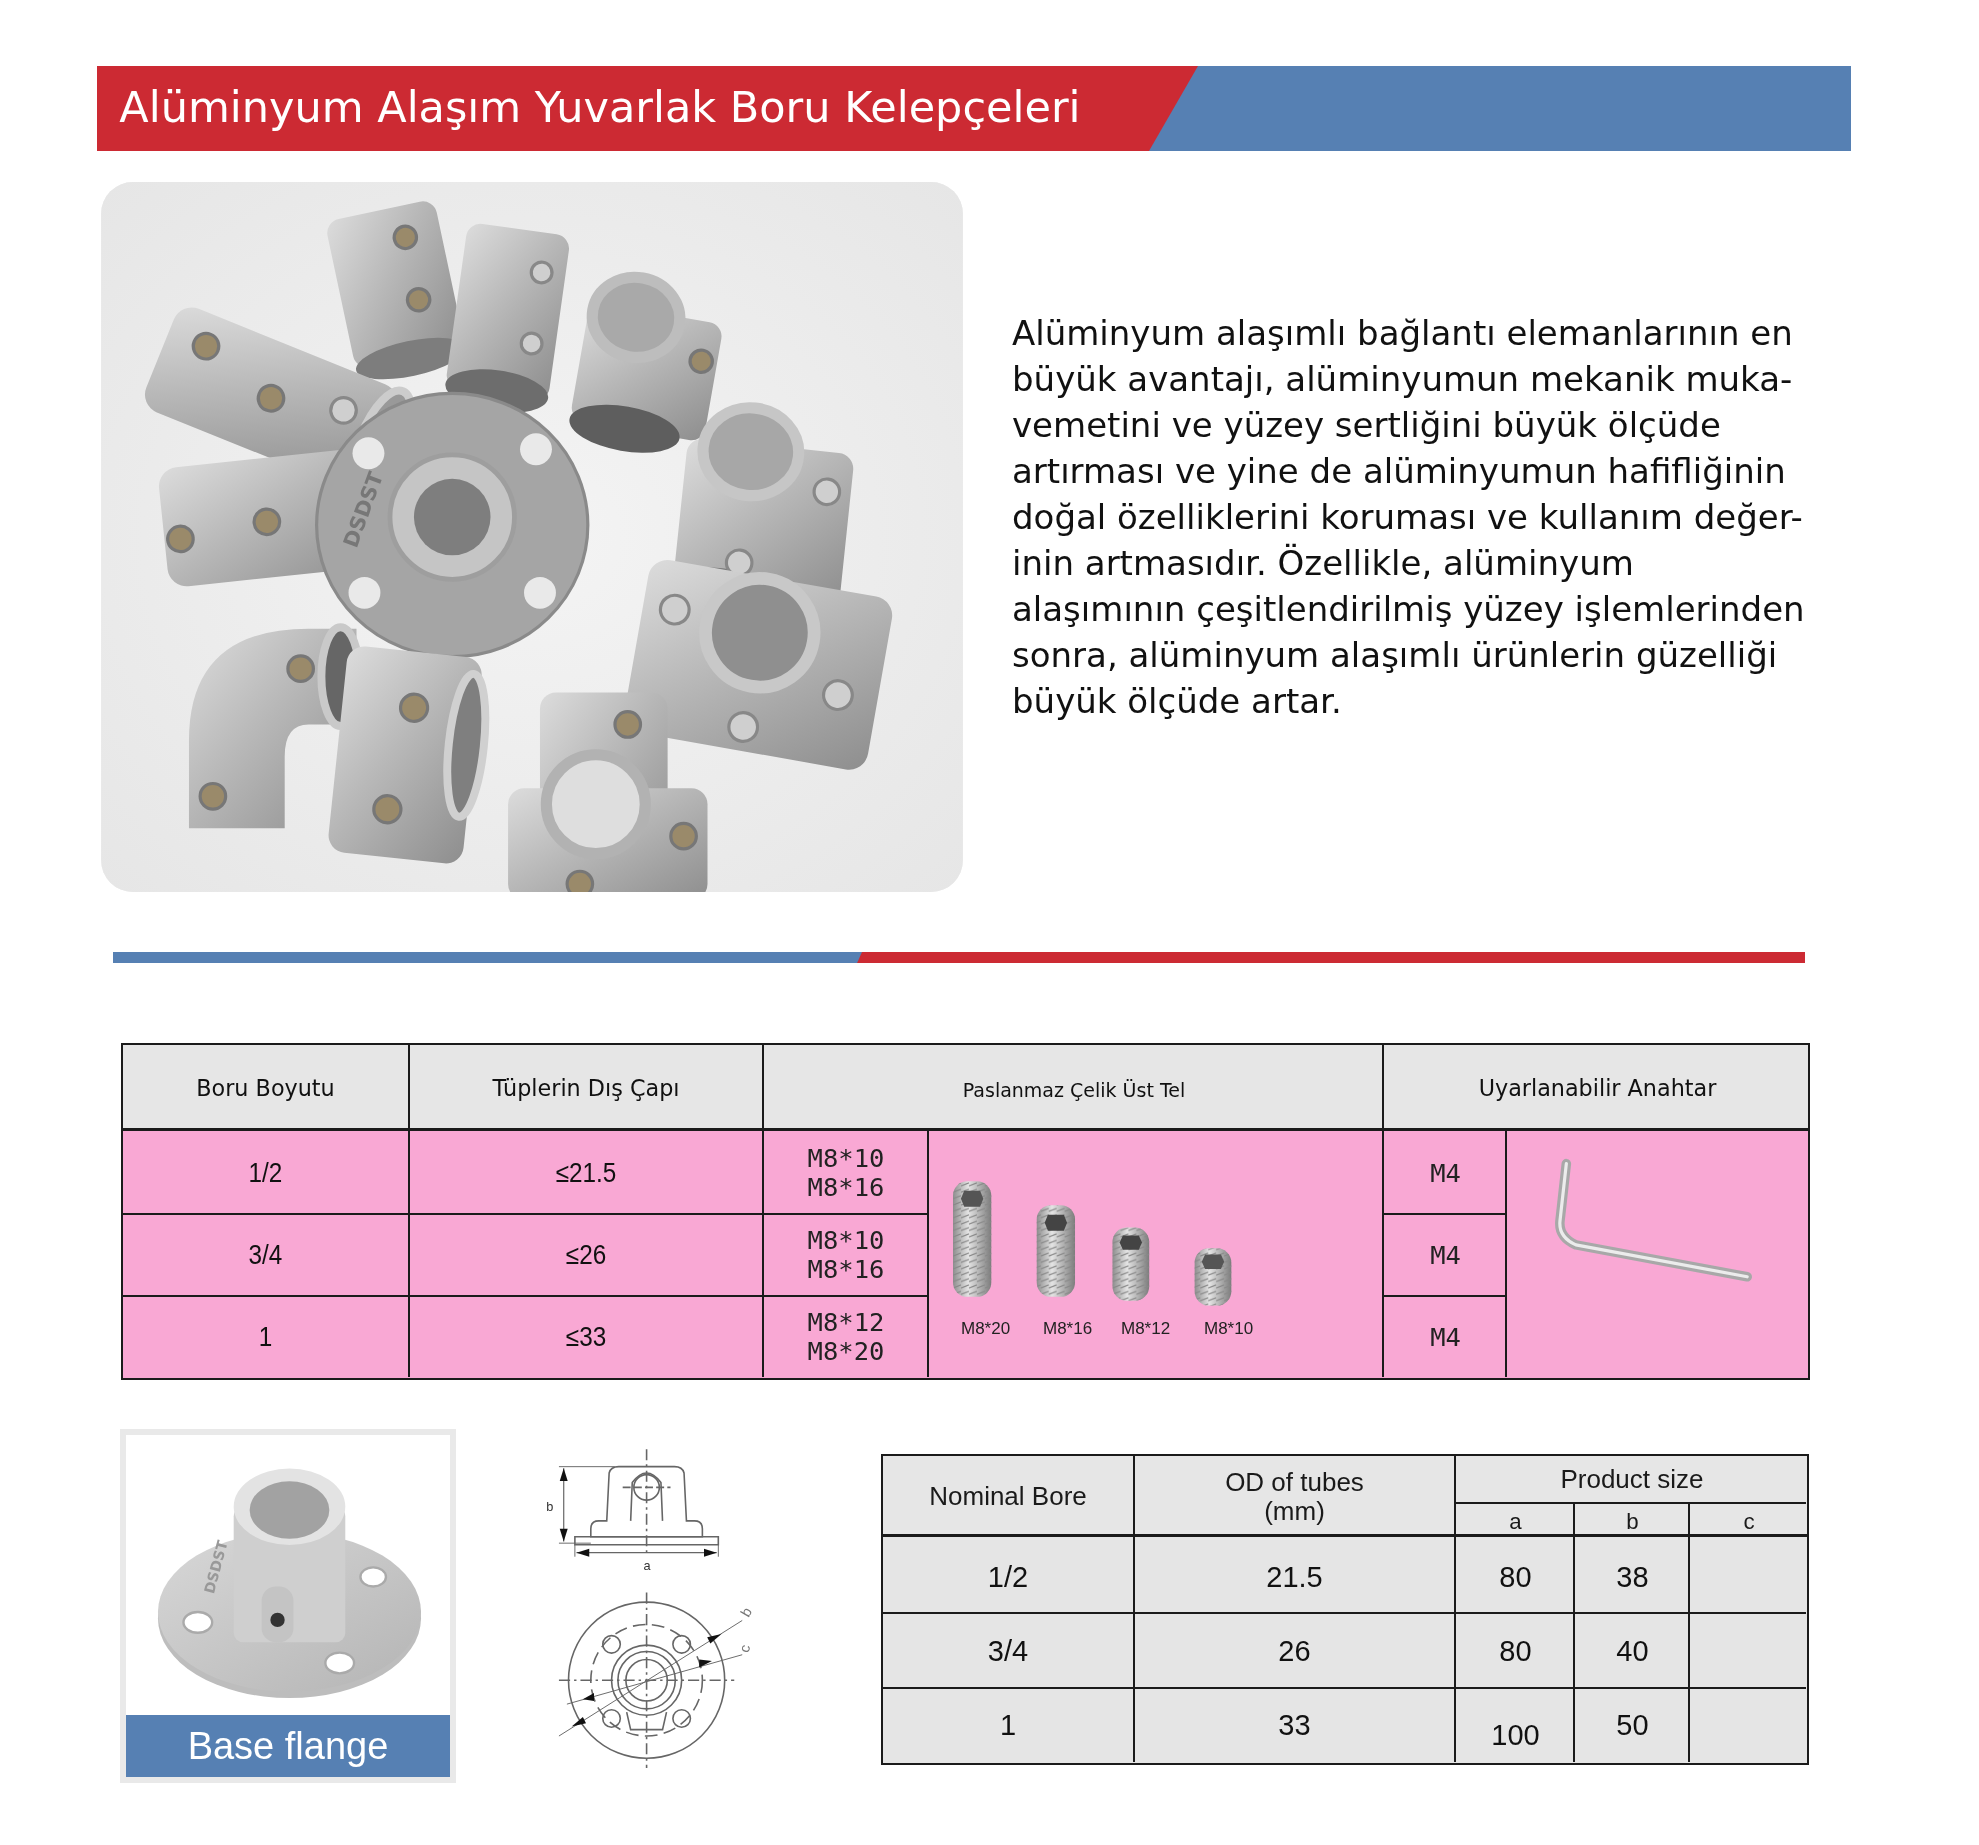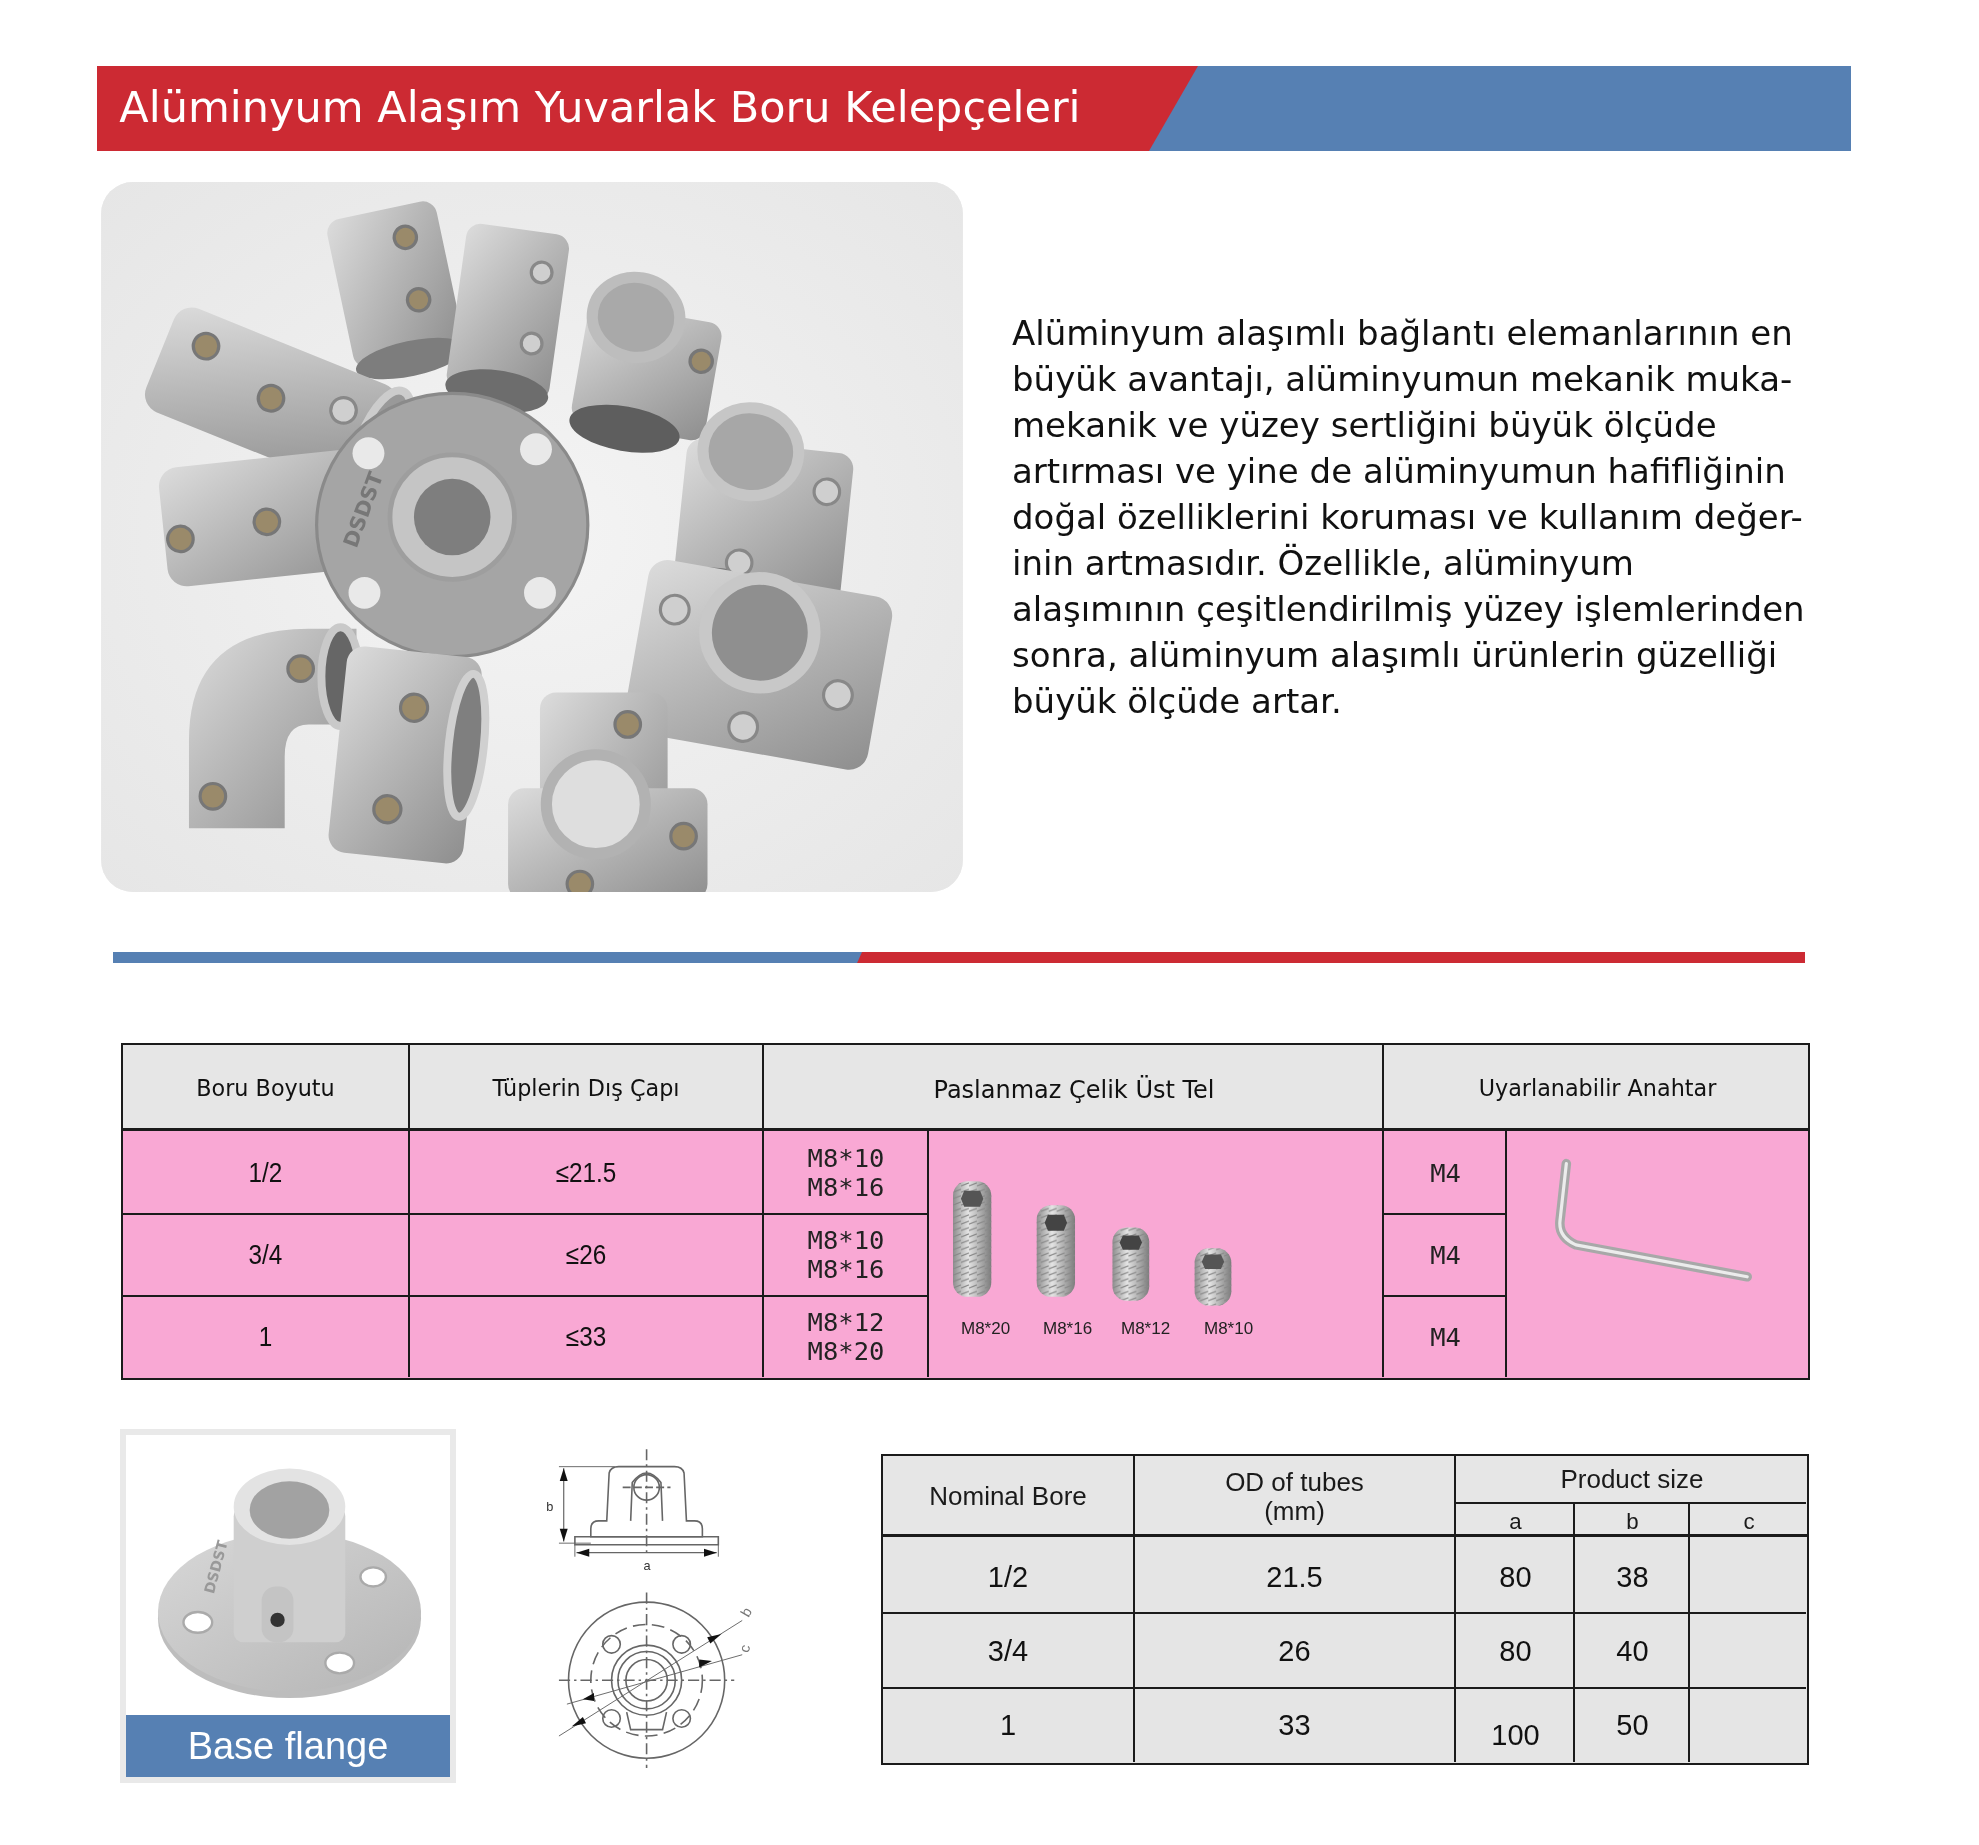--- a/index.html
+++ b/index.html
@@ -152,21 +152,21 @@
         <circle cx="150" cy="40" r="16" fill="#9a8a6a" stroke="#777" stroke-width="4"></circle>
         <circle cx="220" cy="180" r="16" fill="#9a8a6a" stroke="#777" stroke-width="4"></circle>
         <circle cx="90" cy="240" r="16" fill="#9a8a6a" stroke="#777" stroke-width="4"></circle>
       </g>
   </svg>
 </div>
 
 <div class="desc">
   <span>Alüminyum alaşımlı bağlantı elemanlarının en</span>
   <span>büyük avantajı, alüminyumun mekanik muka-</span>
-  <span>mekanik ve yüzey sertliğini büyük ölçüde</span>
+  <span>vemetini ve yüzey sertliğini büyük ölçüde</span>
   <span>artırması ve yine de alüminyumun hafifliğinin</span>
   <span>doğal özelliklerini koruması ve kullanım değer-</span>
   <span>inin artmasıdır. Özellikle, alüminyum</span>
   <span>alaşımının çeşitlendirilmiş yüzey işlemlerinden</span>
   <span>sonra, alüminyum alaşımlı ürünlerin güzelliği</span>
   <span>büyük ölçüde artar.</span>
 </div>
 
 <div class="divider">
   <div class="divider-blue"></div>
@@ -181,21 +181,21 @@
   <div class="vl" style="left:1259px; top:0; height:332px;"></div>
   <div class="vl" style="left:1382px; top:86px; height:246px;"></div>
 
   <div class="hl" style="left:0; top:168px; width:804px;"></div>
   <div class="hl" style="left:0; top:250px; width:804px;"></div>
   <div class="hl" style="left:1259px; top:168px; width:123px;"></div>
   <div class="hl" style="left:1259px; top:250px; width:123px;"></div>
 
   <div class="cell hcell" style="left:0; top:0; width:285px; height:86px;">Boru Boyutu</div>
   <div class="cell hcell" style="left:287px; top:0; width:352px; height:86px;">Tüplerin Dış Çapı</div>
-  <div class="cell hcell" style="left:642px; top:0; width:618px; height:89px; font-size:24px;">Paslanmaz Çelik Üst Tel</div>
+  <div class="cell hcell" style="left:642px; top:0; width:618px; height:89px; font-size:19px;">Paslanmaz Çelik Üst Tel</div>
   <div class="cell hcell" style="left:1262px; top:0; width:425px; height:86px;">Uyarlanabilir Anahtar</div>
 
   <div class="cell dcell" style="left:0; top:89px; width:285px; height:78px;">1/2</div>
   <div class="cell dcell" style="left:287px; top:89px; width:352px; height:78px;">≤21.5</div>
   <div class="cell mono" style="left:642px; top:89px; width:162px; height:78px;">
     <span>M8*10</span>
     <span>M8*16</span>
   </div>
   <div class="cell mono" style="left:1262px; top:89px; width:121px; height:78px;">M4</div>
 

